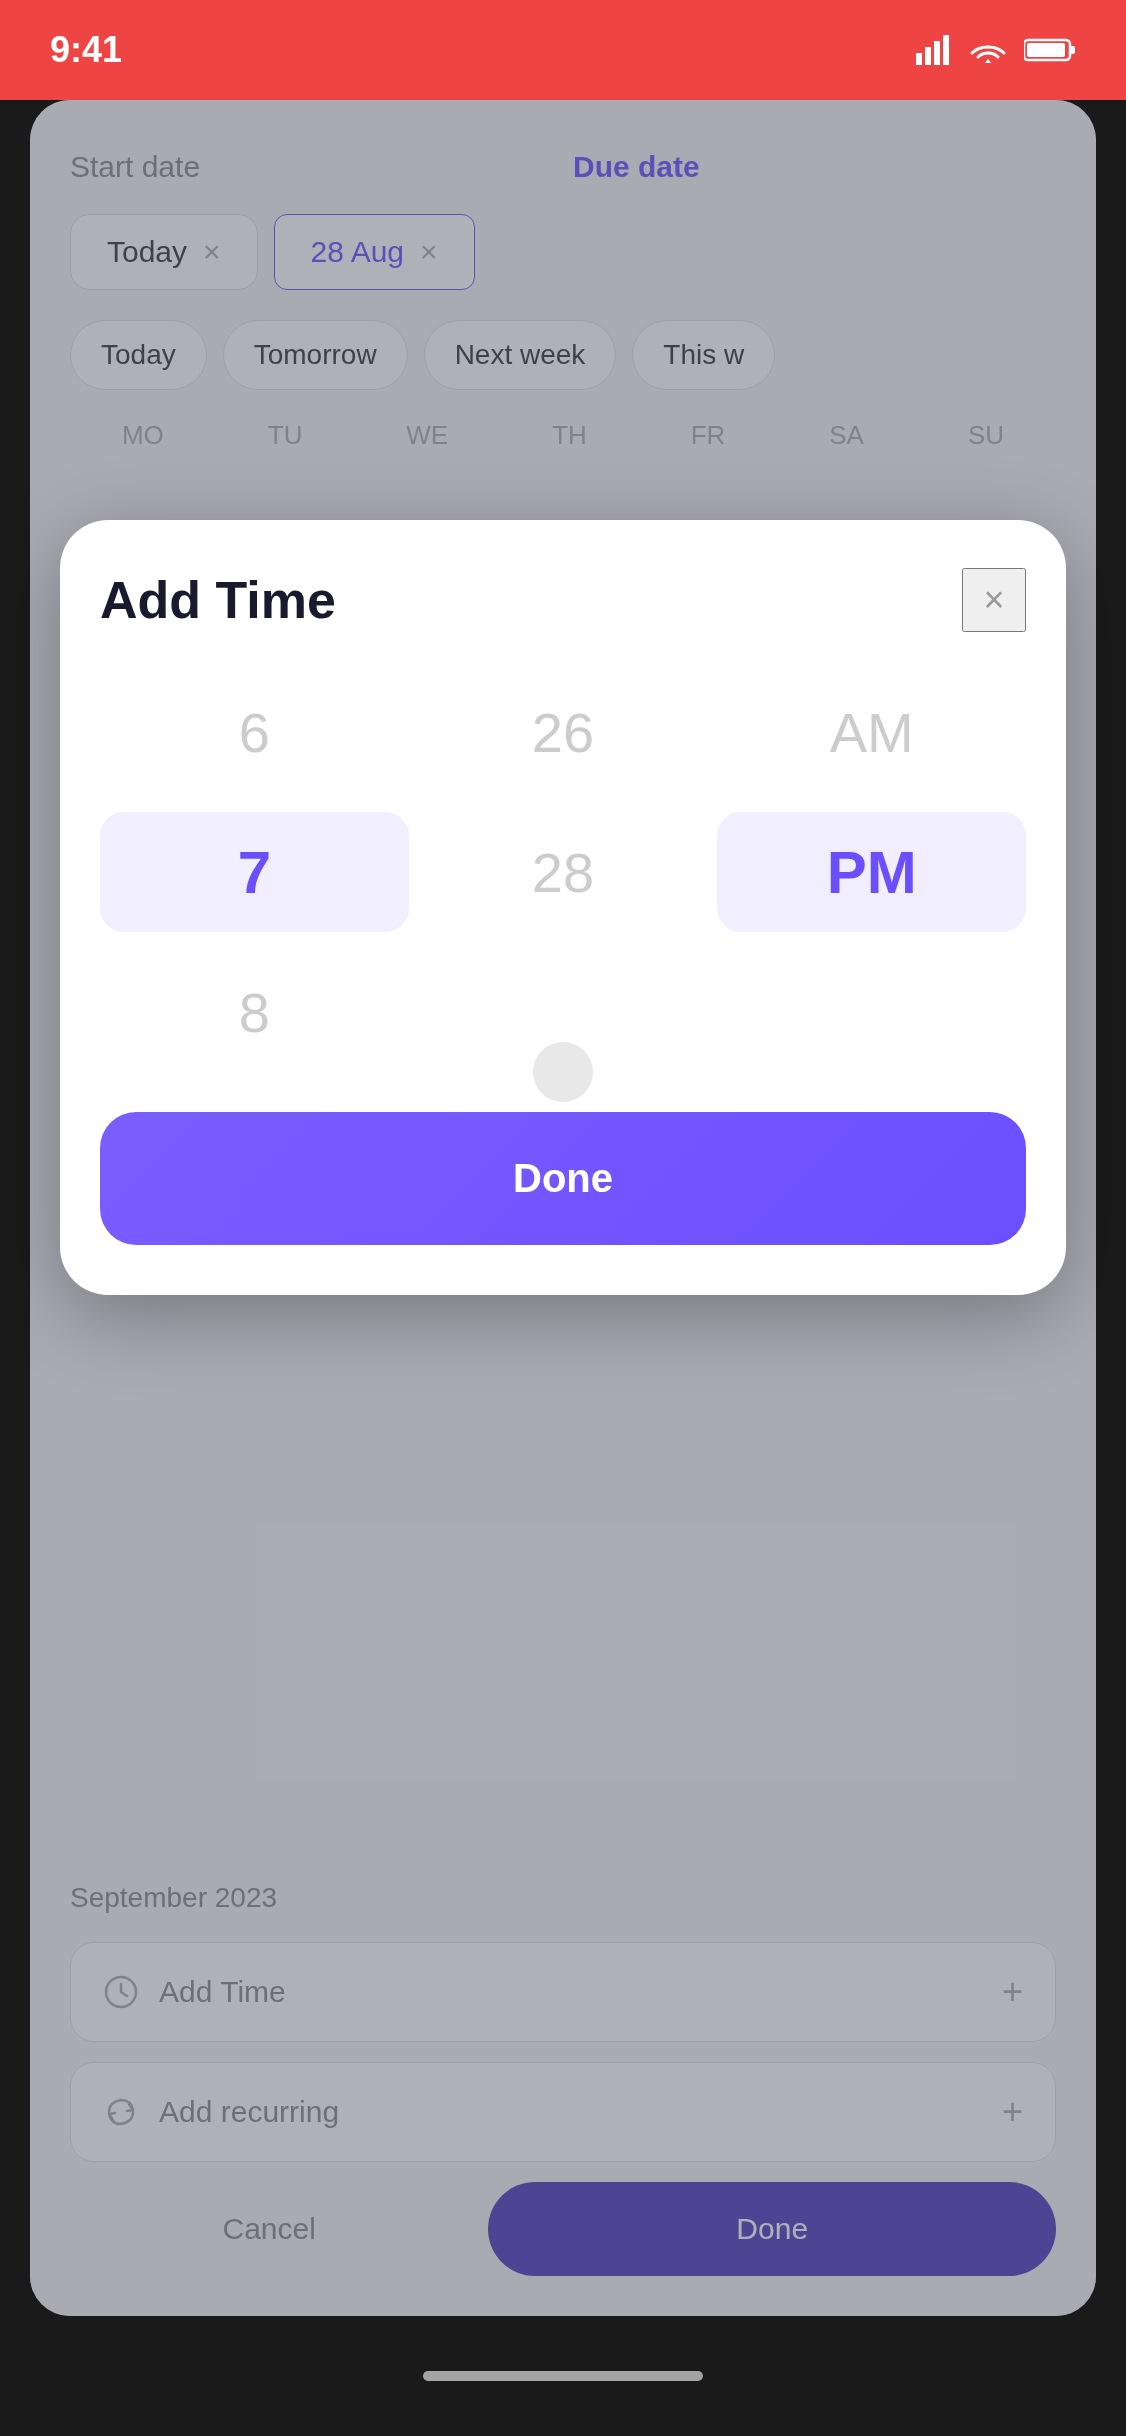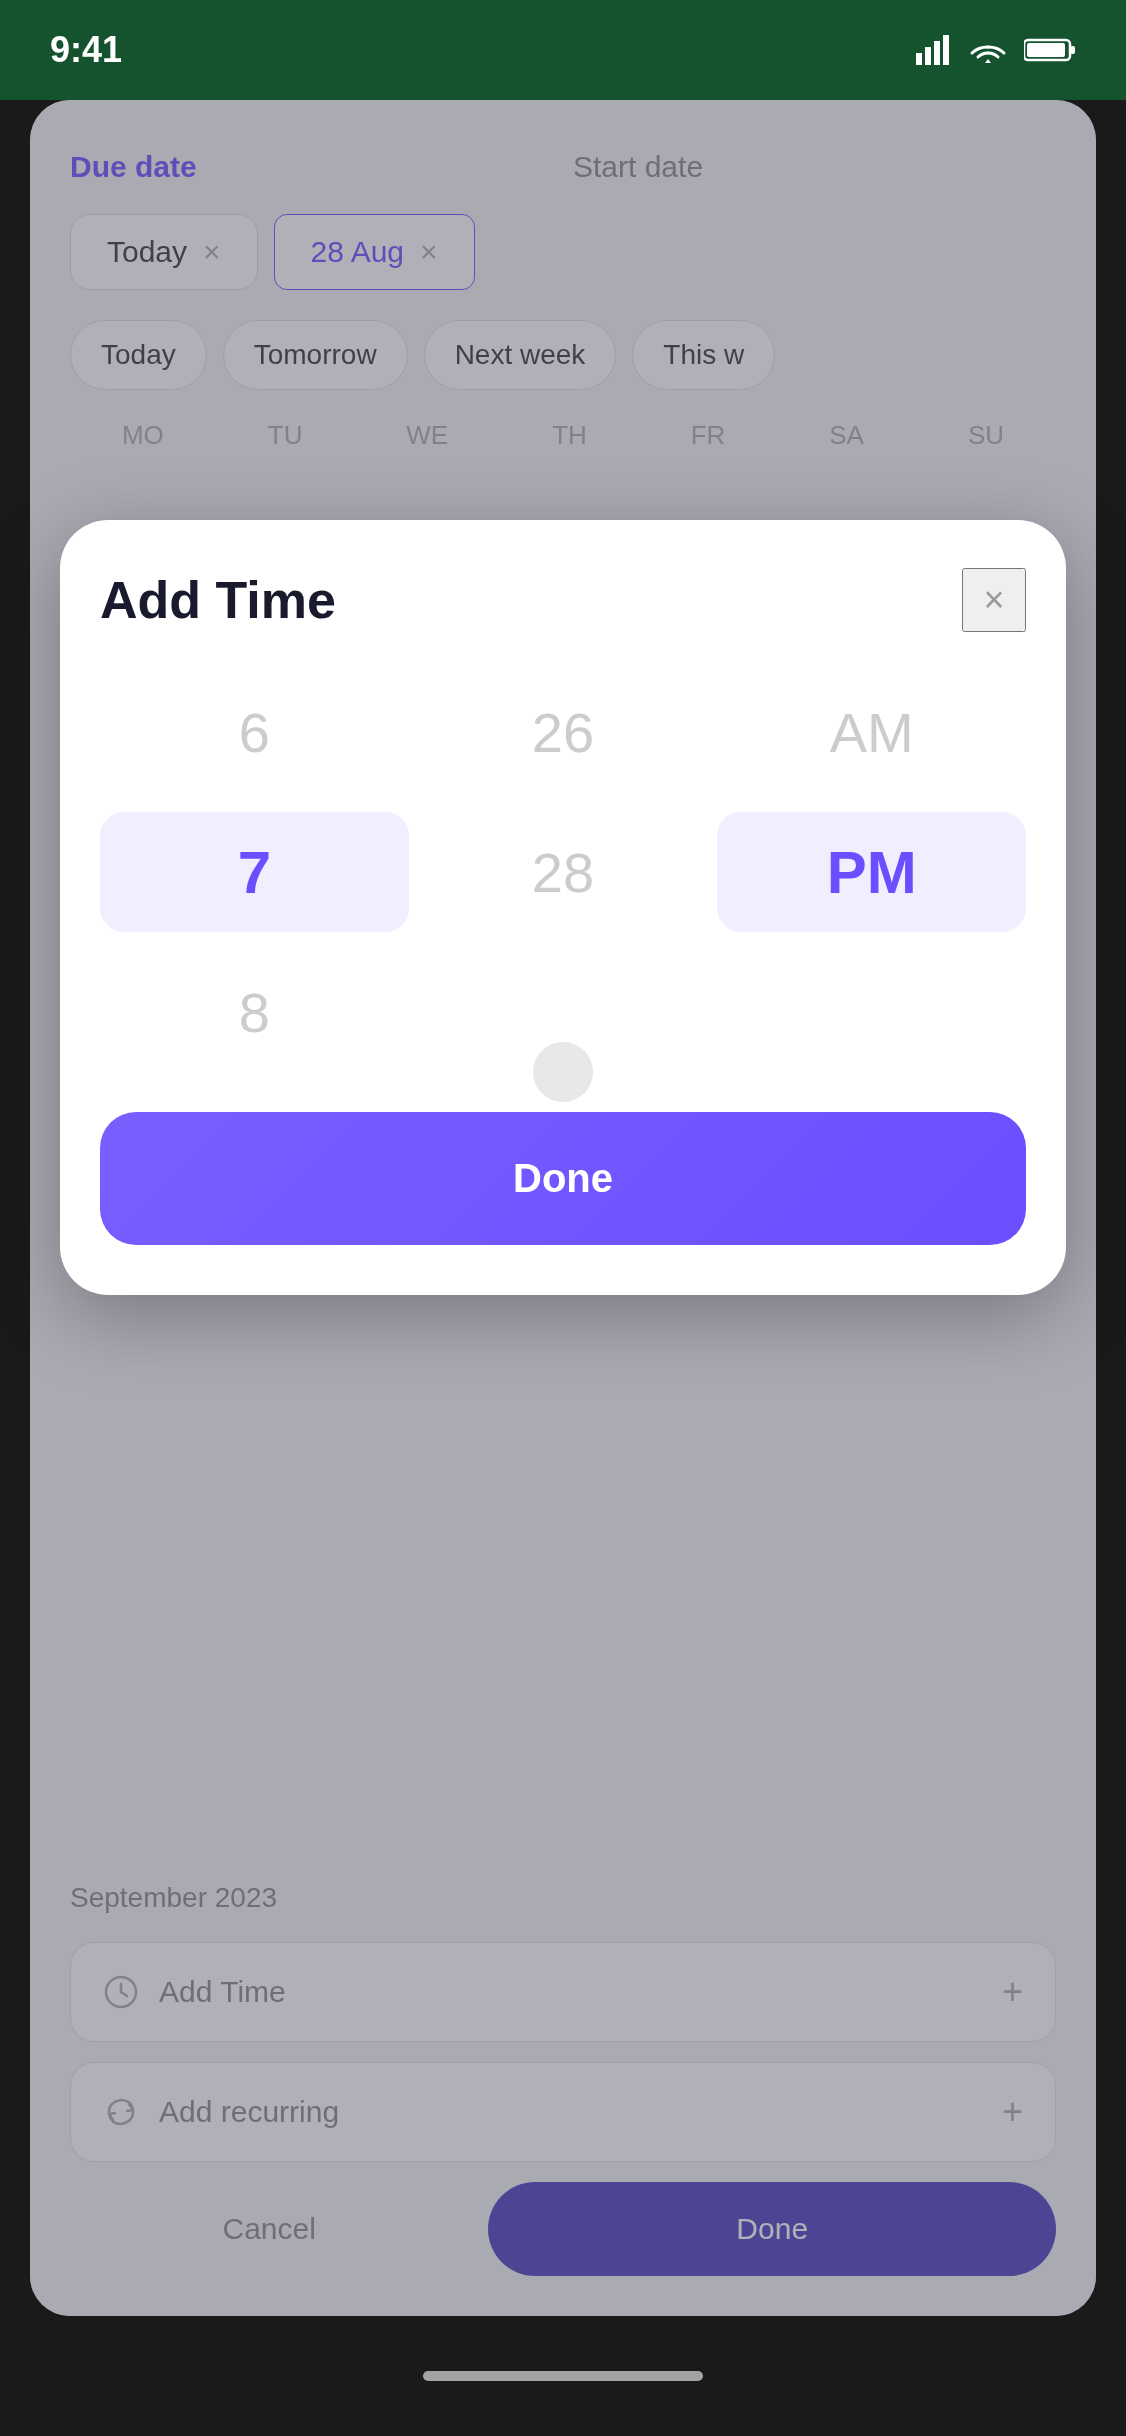--- a/index.html
+++ b/index.html
@@ -14,21 +14,21 @@
       position: relative;
     }
 
     
     .status-bar {
       position: absolute;
       top: 0;
       left: 0;
       right: 0;
       height: 100px;
-      background: #14532d;
+      background: #ef4444;
       display: flex;
       align-items: center;
       justify-content: space-between;
       padding: 0 50px;
       z-index: 100;
     }
     .status-time {
       color: white;
       font-size: 36px;
       font-weight: 600;
@@ -352,22 +352,22 @@
       <rect x="46" y="10" width="5" height="8" rx="2" fill="white"></rect>
       <rect x="3" y="7" width="38" height="14" rx="2" fill="white"></rect>
     </svg>
   </div>
 </div>
 
 <div class="bg-panel">
   <div class="date-picker-bg">
 
     <div class="date-header">
+      <span class="date-label">Start date</span>
       <span class="date-label active">Due date</span>
-      <span class="date-label">Start date</span>
     </div>
 
     <div class="date-chip-row">
       <div class="date-chip">
         <span>Today</span>
         <span style="color:#aaa">×</span>
       </div>
       <div class="date-chip active">
         <span>28 Aug</span>
         <span style="color:#aaa">×</span>

